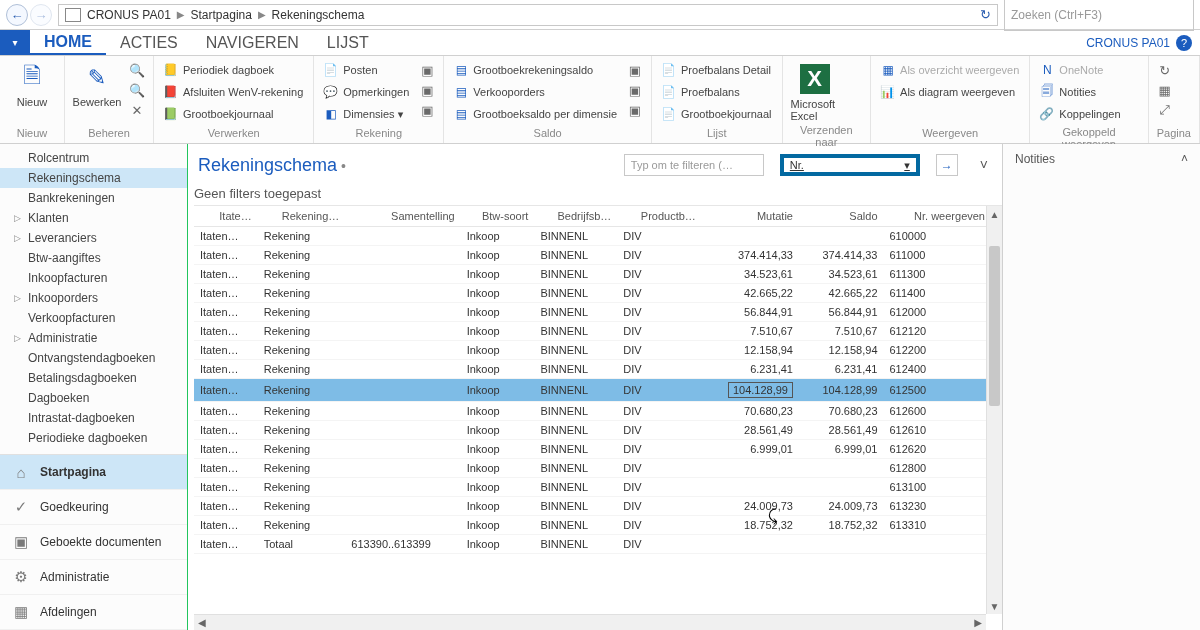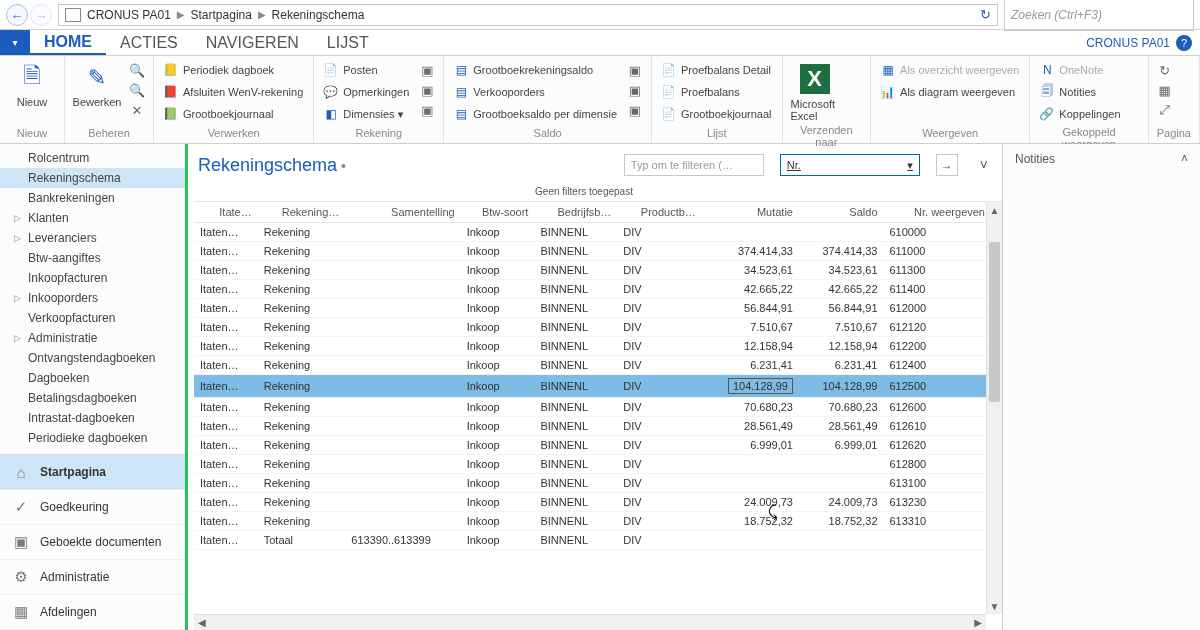--- a/index.html
+++ b/index.html
@@ -8,21 +8,21 @@
 
 .titlebar { display: flex; align-items: center; height: 30px; border-bottom: 1px solid #d0d0d0; padding: 0 6px; gap: 6px; }
 .nav-btns { display: flex; gap: 2px; }
 .circ { width: 22px; height: 22px; border-radius: 50%; border: 1px solid #b0c0d8; display: flex; align-items: center; justify-content: center; color: #2a5db0; font-size: 13px; background: #f4f8ff; }
 .circ.fwd { opacity: .4; }
 .addr { flex: 1; display: flex; align-items: center; border: 1px solid #c8c8c8; height: 22px; padding: 0 6px; gap: 6px; background: #fff; }
 .addr-icon { width: 16px; height: 14px; border: 1px solid #888; }
 .addr-text { display: flex; gap: 6px; align-items: center; font-size: 12px; color: #333; }
 .addr-sep { color: #888; font-size: 10px; }
 .addr-refresh { margin-left: auto; color: #2a5db0; font-size: 13px; }
-.search { width: 190px; height: 32px; border: 1px solid #c8c8c8; padding: 8px 6px; color: #9a9a9a; display: flex; align-items: center; font-style: italic; }
+.search { width: 190px; height: 32px; border: 1px solid #c8c8c8; padding: 8px 6px; color: #9a9a9a; display: flex; align-items: center; }
 
 
 .tabstrip { display: flex; align-items: stretch; height: 26px; border-bottom: 1px solid #d0d0d0; }
 .menu-drop { width: 30px; background: #1b5cbe; color: #fff; display: flex; align-items: center; justify-content: center; font-size: 10px; }
 .tab { padding: 0 14px; display: flex; align-items: center; font-size: 16px; color: #555; }
 .tab.active { color: #1b5cbe; font-weight: 600; border-bottom: 2px solid #1b5cbe; background: #fff; }
 .tabstrip-right { margin-left: auto; display: flex; align-items: center; gap: 6px; padding-right: 8px; color: #1b5cbe; font-size: 12px; }
 .help-circ { width: 16px; height: 16px; border-radius: 50%; background: #1b5cbe; color: #fff; display: flex; align-items: center; justify-content: center; font-size: 11px; }
 
 
@@ -34,42 +34,42 @@
 .bigbtn .ic { width: 28px; height: 28px; display: flex; align-items: center; justify-content: center; font-size: 22px; color: #1b5cbe; }
 .smallcol { display: flex; flex-direction: column; gap: 2px; justify-content: flex-start; }
 .smallbtn { display: flex; align-items: center; gap: 5px; font-size: 11px; color: #444; height: 20px; padding: 0 2px; white-space: nowrap; }
 .smallbtn.dim { color: #aaa; }
 .smallbtn .sic { width: 14px; height: 14px; display: inline-flex; align-items: center; justify-content: center; font-size: 12px; color: #1b5cbe; }
 .iconstack { display: flex; flex-direction: column; gap: 4px; padding-top: 2px; }
 .iconstack span { width: 16px; height: 16px; font-size: 13px; color: #6a6a6a; display: flex; align-items: center; justify-content: center; }
 
 
 .main { display: flex; height: calc(630px - 30px - 26px - 88px); }
-.sidebar { width: 188px; border-right: 3px solid #22c55e; display: flex; flex-direction: column; background: #fcfcfc; }
+.sidebar { width: 188px; border-right: 1px solid #22c55e; display: flex; flex-direction: column; background: #fcfcfc; }
 .nav-list { flex: 1; overflow: hidden; padding: 4px 0; }
 .nav-item { padding: 3px 14px; font-size: 12px; color: #444; display: flex; align-items: center; gap: 6px; }
 .nav-item.sel { background: #cde6f7; }
 .nav-item .caret { width: 8px; color: #888; font-size: 9px; }
 .nav-bottom { border-top: 1px solid #e0e0e0; }
 .nav-btm-item { padding: 8px 12px; display: flex; align-items: center; gap: 10px; font-size: 12px; color: #333; border-bottom: 1px solid #f0f0f0; }
 .nav-btm-item.sel { background: #cde6f7; font-weight: 600; }
 .nav-btm-item .bic { width: 18px; height: 18px; display: flex; align-items: center; justify-content: center; font-size: 15px; color: #7a7a7a; }
 
 
 .content { flex: 1; display: flex; position: relative; }
 .list-area { flex: 1; display: flex; flex-direction: column; padding: 6px 0 0 6px; }
 .list-header { display: flex; align-items: center; padding: 4px 8px 8px 4px; gap: 8px; }
 .list-title { color: #1b5cbe; font-size: 18px; font-weight: 400; }
 .list-title::after { content: " •"; color: #888; font-size: 14px; }
 .filterbar { display: flex; align-items: center; gap: 16px; }
 .filter-in { border: 1px solid #c8c8c8; height: 22px; padding: 0 6px; color: #9a9a9a; display: flex; align-items: center; width: 140px; font-size: 11px; }
-.filter-sel { border: 1px solid #0369a1; height: 22px; padding: 0 6px; display: flex; align-items: center; width: 140px; font-size: 11px; justify-content: space-between; text-decoration: underline; }
+.filter-sel { border: 4px solid #0369a1; height: 22px; padding: 0 6px; display: flex; align-items: center; width: 140px; font-size: 11px; justify-content: space-between; text-decoration: underline; }
 .filter-go { width: 22px; height: 22px; border: 1px solid #c8c8c8; display: flex; align-items: center; justify-content: center; color: #1b5cbe; }
 .chev { color: #555; font-size: 14px; padding: 0 6px; }
-.nofilter { text-align: center; padding: 2px 28px 4px 0; font-size: 10px; color: #555; }
+.nofilter { text-align: left; padding: 2px 28px 4px 0; font-size: 13px; color: #555; }
 
 
 .tbl-wrap { flex: 1; overflow: hidden; position: relative; border-top: 1px solid #e6e6e6; }
 .tbl { width: 100%; border-collapse: collapse; font-size: 11px; }
 .tbl th { text-align: right; font-weight: 400; color: #555; padding: 4px 6px; border-bottom: 1px solid #e6e6e6; background: #fff; white-space: nowrap; }
 .tbl td { padding: 3px 6px; border-bottom: 1px solid #f4f4f4; white-space: nowrap; }
 .tbl tr.selrow td { background: #7ebce6; }
 .tbl td.num, .tbl th.num { text-align: right; }
 .cell-focus { border: 1px solid #555; padding: 1px 4px; display: inline-block; }
 .vscroll { position: absolute; right: 0; top: 0; bottom: 0; width: 16px; background: #f0f0f0; border-left: 1px solid #e0e0e0; }
@@ -323,25 +323,25 @@
         <div class="nav-item">
           <span class="caret">▷</span>
           <span>Administratie</span>
         </div>
         <div class="nav-item">
           <span class="caret"></span>
           <span>Ontvangstendagboeken</span>
         </div>
         <div class="nav-item">
           <span class="caret"></span>
+          <span>Betalingsdagboeken</span>
+        </div>
+        <div class="nav-item">
+          <span class="caret"></span>
           <span>Dagboeken</span>
-        </div>
-        <div class="nav-item">
-          <span class="caret"></span>
-          <span>Betalingsdagboeken</span>
         </div>
         <div class="nav-item">
           <span class="caret"></span>
           <span>Intrastat-dagboeken</span>
         </div>
         <div class="nav-item">
           <span class="caret"></span>
           <span>Periodieke dagboeken</span>
         </div>
       </div>

